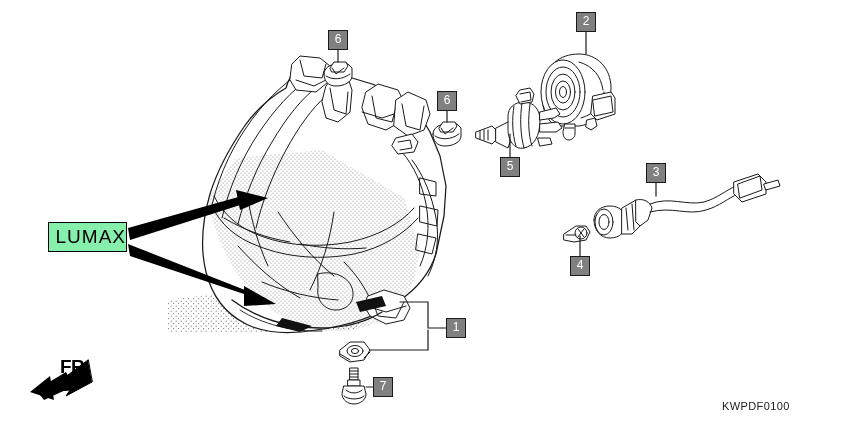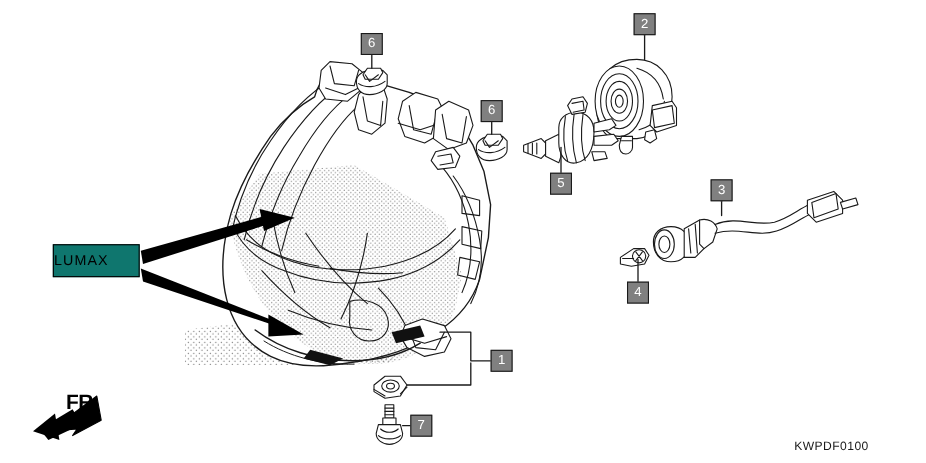--- a/index.html
+++ b/index.html
@@ -3,22 +3,22 @@
 <meta charset="utf-8">
 <style>
   html,body{margin:0;padding:0;background:#ffffff;}
   body{width:842px;height:421px;overflow:hidden;font-family:"Liberation Sans",sans-serif;}
   #stage{position:relative;width:842px;height:421px;background:#fff;}
   #art{position:absolute;left:0;top:0;width:842px;height:421px;}
 
   .callout{position:absolute;width:20px;height:20px;background:#808080;border:1.5px solid #1a1a1a;
            box-sizing:border-box;color:#ffffff;font-size:12px;line-height:17px;text-align:center;
            font-family:"Liberation Sans",sans-serif;}
-  .lumax-box{position:absolute;background:#0f766e;border:1.6px solid #000000;box-sizing:border-box;
-             color:#000;font-size:13px;letter-spacing:1px;text-align:left;}
+  .lumax-box{position:absolute;background:#86efac;border:1.6px solid #000000;box-sizing:border-box;
+             color:#000;font-size:19px;letter-spacing:1px;text-align:right;}
   .fr-label{position:absolute;color:#000;font-size:19px;font-weight:bold;
             font-family:"Liberation Sans",sans-serif;letter-spacing:-0.5px;}
   .doccode{position:absolute;color:#1a1a1a;font-size:11px;letter-spacing:0.4px;
            font-family:"Liberation Sans",sans-serif;}
 </style>
 </head>
 <body>
 
 <div id="stage">
 

